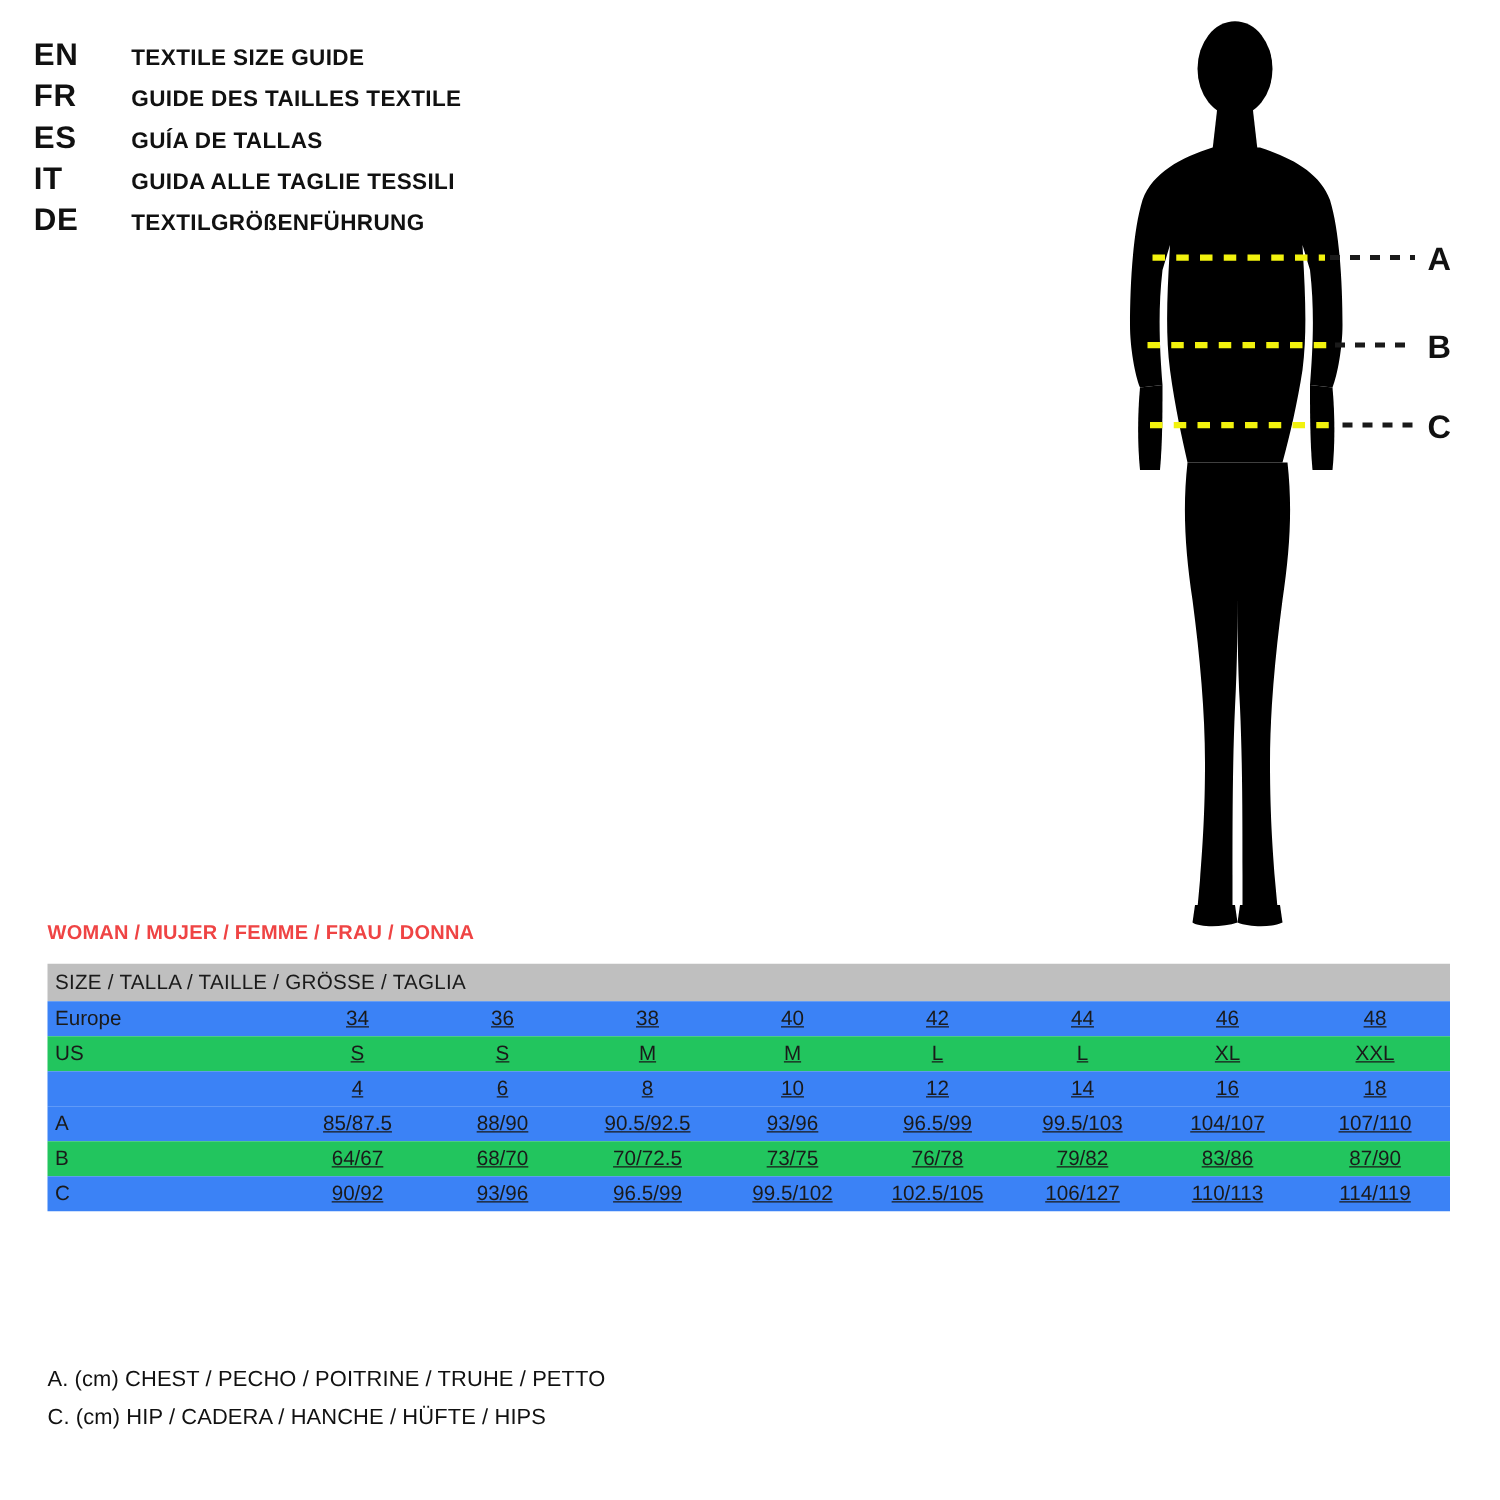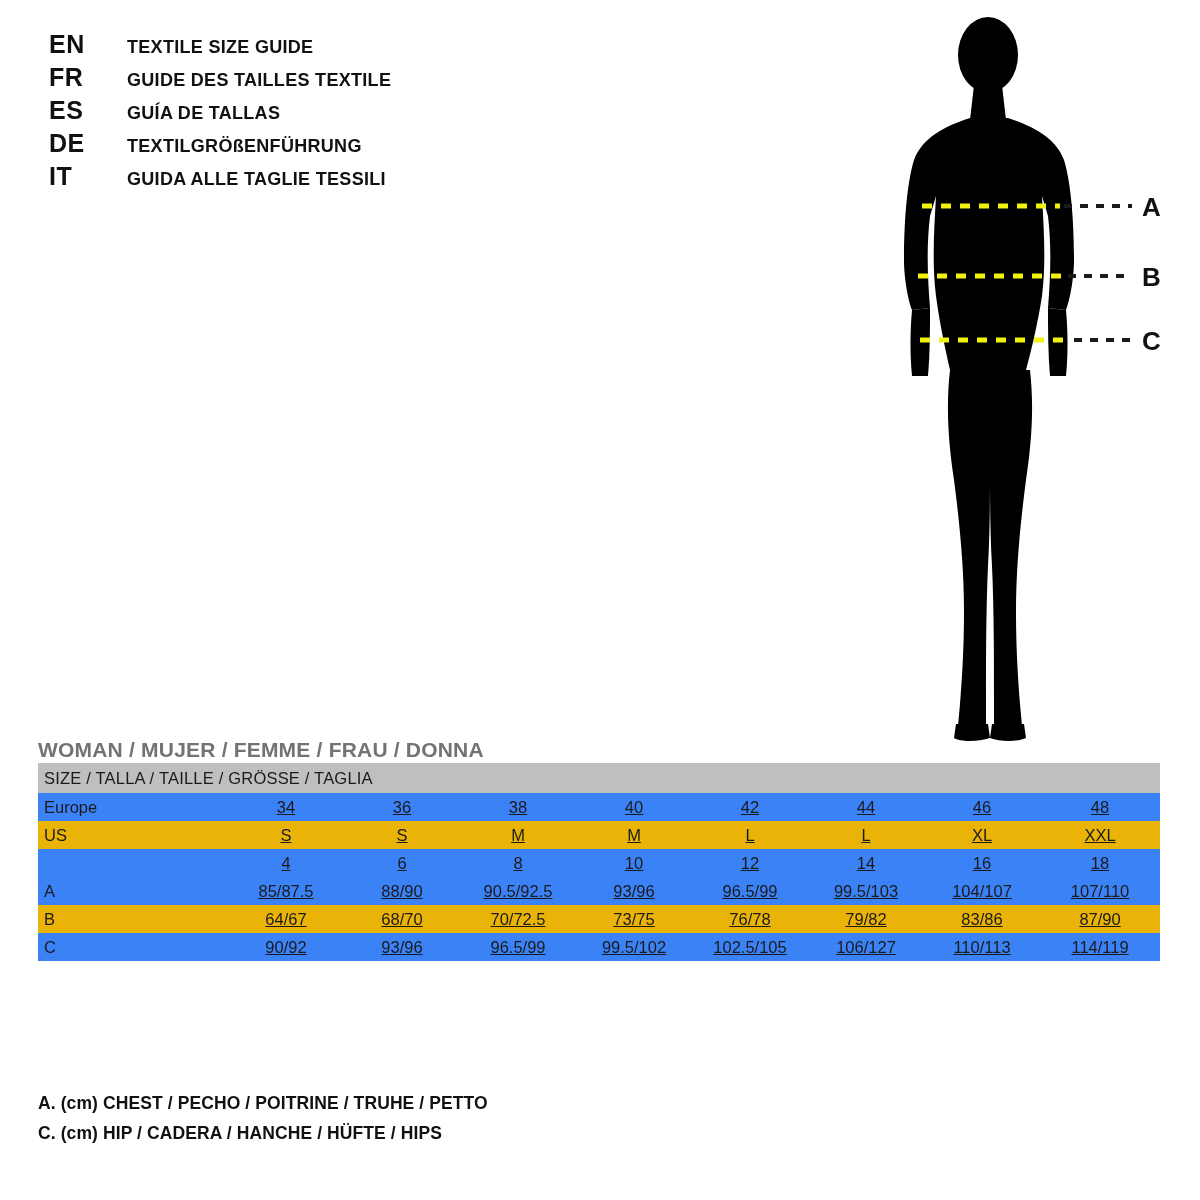--- a/index.html
+++ b/index.html
@@ -12,21 +12,21 @@
     height: 1200px;
     position: relative;
     font-family: "Liberation Sans", sans-serif;
     color: #1a1a1a;
     overflow: hidden;
   }
 
   
   #title-block {
     position: absolute;
-    left: 49px;
+    left: 27px;
     top: 30px;
     width: 640px;
   }
   .title-row {
     display: flex;
     align-items: baseline;
     height: 33px;
   }
   .title-lang {
     width: 78px;
@@ -54,25 +54,25 @@
   #figure-svg { display: block; }
 
   
   #table-section {
     position: absolute;
     left: 38px;
     top: 738px;
     width: 1122px;
   }
   #woman-label {
-    font-size: 21px;
+    font-size: 16px;
     font-weight: bold;
     letter-spacing: .2px;
-    margin-bottom: 1px;
-    color: #737373;
+    margin-bottom: 15px;
+    color: #ef4444;
   }
   table {
     border-collapse: collapse;
     width: 1122px;
     table-layout: fixed;
     font-size: 16.5px;
   }
   table td {
     height: 28px;
     padding: 0;
@@ -81,38 +81,38 @@
   }
   tr.header-row td {
     background: #bfbfbf;
     font-weight: normal;
     font-size: 16.5px;
     padding-left: 6px;
     height: 30px;
     letter-spacing: .2px;
   }
   tr.shade td { background: #3b82f6; }
-  tr.plain td { background: #eab308; }
+  tr.plain td { background: #22c55e; }
   td.rowlabel {
     padding-left: 6px;
     text-align: left;
     width: 190px;
   }
   td.val { text-align: center; text-decoration: underline; }
 
   
   #legend {
     position: absolute;
     left: 38px;
     top: 1088px;
     width: 900px;
   }
   .legend-line {
     font-size: 17.5px;
-    font-weight: bold;
+    font-weight: normal;
     letter-spacing: .1px;
     line-height: 30px;
     color: #111;
     white-space: nowrap;
   }
 </style>
 </head>
 <body>
 
 <div id="title-block">
@@ -122,26 +122,26 @@
   </div>
   <div class="title-row">
     <div class="title-lang">FR</div>
     <div class="title-text">GUIDE DES TAILLES TEXTILE</div>
   </div>
   <div class="title-row">
     <div class="title-lang">ES</div>
     <div class="title-text">GUÍA DE TALLAS</div>
   </div>
   <div class="title-row">
+    <div class="title-lang">IT</div>
+    <div class="title-text">GUIDA ALLE TAGLIE TESSILI</div>
+  </div>
+  <div class="title-row">
     <div class="title-lang">DE</div>
     <div class="title-text">TEXTILGRÖßENFÜHRUNG</div>
-  </div>
-  <div class="title-row">
-    <div class="title-lang">IT</div>
-    <div class="title-text">GUIDA ALLE TAGLIE TESSILI</div>
   </div>
 </div>
 
 <div id="figure-area">
   <svg id="figure-svg" width="330" height="740" viewBox="0 0 330 740" xmlns="http://www.w3.org/2000/svg">
     <g>
 
       <ellipse cx="128" cy="45" rx="30" ry="38" fill="#000"></ellipse>
 
       <path d="M114 75 L142 75 L146 110 L110 110 Z" fill="#000"></path>

